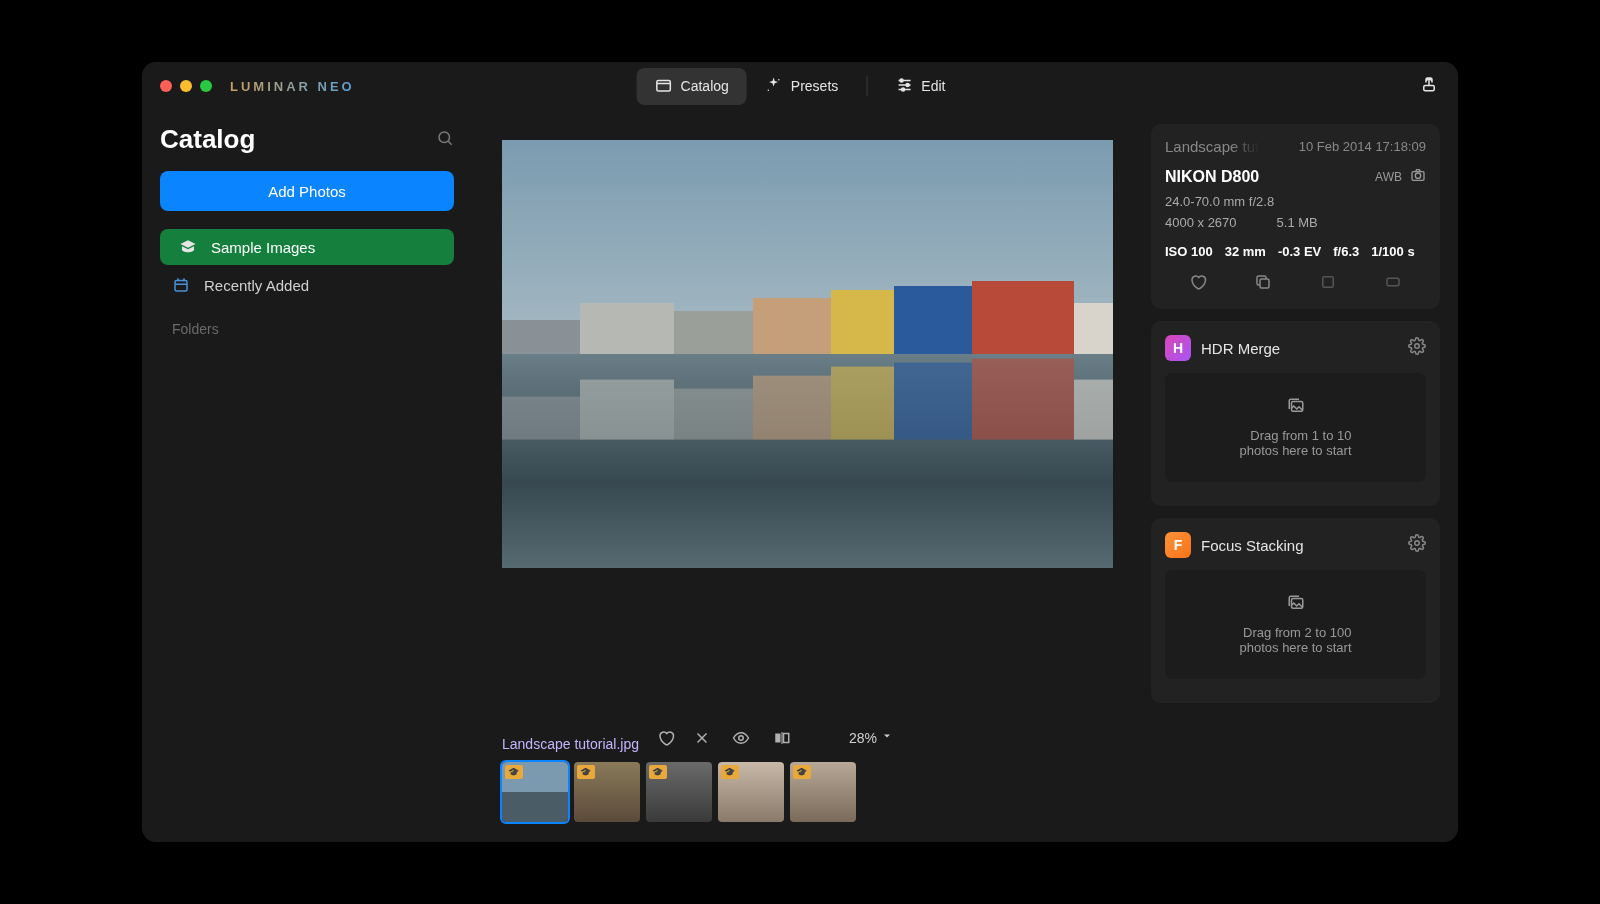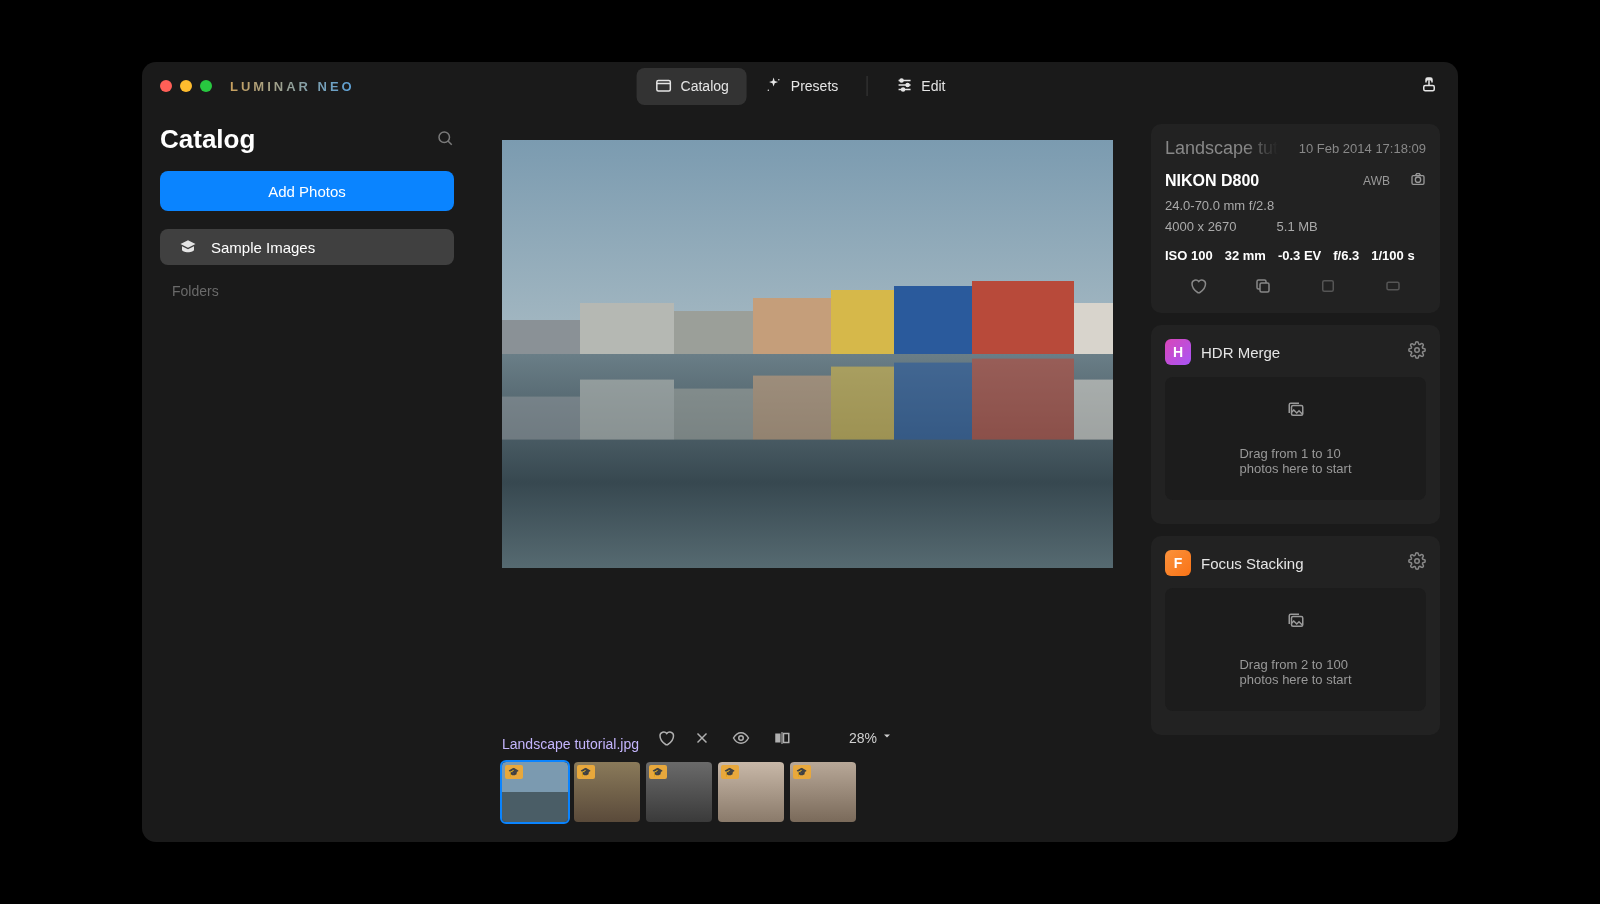--- a/index.html
+++ b/index.html
@@ -18,21 +18,21 @@
 .sep { width: 1px; height: 20px; background: #3a3a3a; margin: 0 10px; }
 .share { position: absolute; right: 20px; color: #e5e5e5; cursor: pointer; }
 .body { flex: 1; display: flex; min-height: 0; }
 .sidebar { width: 330px; padding: 14px 18px; display: flex; flex-direction: column; }
 .sb-head { display: flex; align-items: center; justify-content: space-between; margin-bottom: 16px; }
 .sb-title { color: #fff; font-size: 26px; font-weight: 700; }
 .sb-search { color: #7a7a7a; cursor: pointer; }
 .add-btn { background: #0a84ff; color: #fff; border: none; border-radius: 8px; height: 40px; font-size: 15px; font-weight: 500; cursor: pointer; margin-bottom: 18px; }
 .sb-list { display: flex; flex-direction: column; gap: 2px; }
 .sb-item { display: flex; align-items: center; gap: 14px; padding: 9px 12px; color: #d0d0d0; font-size: 15px; border-radius: 8px; cursor: pointer; }
-.sb-item.active { background: #404040; color: #fff; padding-left: 19px; }
+.sb-item.active { background: #15803d; color: #fff; padding-left: 19px; }
 .sb-item .ic { width: 18px; color: #4a90d9; display: flex; justify-content: center; }
 .sb-item.trash .ic { color: #7a7a7a; }
 .sb-section { color: #6a6a6a; font-size: 14px; padding: 18px 12px 6px; }
 .main { flex: 1; display: flex; flex-direction: column; padding: 20px 30px 10px; min-width: 0; }
 .preview-wrap { flex: 1; display: flex; align-items: flex-start; justify-content: center; padding-top: 10px; }
 .preview { width: 640px; height: 428px; background: linear-gradient(to bottom, #8aa5b5 0%, #9fb2bd 35%, #5a6d72 50%, #3e4d52 100%); position: relative; overflow: hidden; }
 .sky { position: absolute; inset: 0; height: 50%; background: linear-gradient(to bottom, #7b9bb0 0%, #a7bac3 100%); }
 .water { position: absolute; bottom: 0; left: 0; right: 0; height: 50%; background: linear-gradient(to bottom, #6a7e87 0%, #374850 60%, #566a71 100%); }
 .buildings { position: absolute; top: 32%; left: 0; right: 0; height: 20%; display: flex; align-items: flex-end; }
 .bld { height: 100%; }
@@ -40,35 +40,35 @@
 .strip-bar { display: flex; align-items: center; gap: 18px; padding: 10px 0; color: #d0d0d0; font-size: 14px; }
 .strip-bar .fname { color: #c4b5fd; font-weight: 400; margin-top: 12px; }
 .strip-bar .ic-btn { color: #b0b0b0; cursor: pointer; display: flex; }
 .film { display: flex; gap: 6px; padding-bottom: 10px; }
 .thumb { width: 66px; height: 60px; border-radius: 4px; position: relative; cursor: pointer; overflow: hidden; }
 .thumb.selected { outline: 2px solid #0a84ff; }
 .cap { position: absolute; top: 3px; left: 3px; width: 18px; height: 14px; background: #e8a83c; border-radius: 2px; display: flex; align-items: center; justify-content: center; font-size: 9px; }
 .right { width: 315px; padding: 14px 18px 14px 8px; display: flex; flex-direction: column; gap: 12px; overflow-y: auto; }
 .panel { background: #222; border-radius: 10px; padding: 14px; }
 .meta-top { display: flex; justify-content: space-between; align-items: center; color: #888; font-size: 13px; margin-bottom: 12px; }
-.meta-name { font-size: 18px; white-space: nowrap; overflow: hidden; mask-image: linear-gradient(90deg, #000 70%, transparent); max-width: 130px; }
+.meta-name { font-size: 15px; white-space: nowrap; overflow: hidden; mask-image: linear-gradient(90deg, #000 70%, transparent); max-width: 130px; }
 .cam-row { display: flex; justify-content: space-between; align-items: center; color: #fff; font-size: 16px; font-weight: 700; margin-bottom: 8px; }
-.cam-row .awb { color: #999; font-size: 12px; font-weight: 400; display: flex; align-items: center; gap: 20px; }
+.cam-row .awb { color: #999; font-size: 12px; font-weight: 400; display: flex; align-items: center; gap: 8px; }
 .meta-line { color: #aaa; font-size: 13px; margin-bottom: 6px; }
 .meta-line2 { display: flex; gap: 40px; color: #aaa; font-size: 13px; margin-bottom: 14px; }
 .exif { display: flex; gap: 12px; color: #fff; font-size: 13px; font-weight: 600; margin-bottom: 14px; flex-wrap: wrap; }
 .meta-actions { display: flex; justify-content: space-around; color: #888; }
 .meta-actions .ic-btn { cursor: pointer; }
 .tool-head { display: flex; align-items: center; gap: 10px; margin-bottom: 12px; }
 .tool-icon { width: 26px; height: 26px; border-radius: 6px; display: flex; align-items: center; justify-content: center; font-size: 14px; font-weight: 900; }
 .tool-icon.hdr { background: linear-gradient(135deg, #d946b8, #a855f7); color: #fff; }
 .tool-icon.fs { background: linear-gradient(135deg, #fb923c, #f97316); color: #fff; }
 .tool-title { color: #e5e5e5; font-size: 15px; font-weight: 500; flex: 1; }
 .gear { color: #888; cursor: pointer; }
-.drop { background: #1c1c1c; border-radius: 8px; padding: 24px 10px; text-align: left; color: #999; font-size: 13px; display: flex; flex-direction: column; align-items: center; gap: 24px; margin-bottom: 10px; }
+.drop { background: #1c1c1c; border-radius: 8px; padding: 24px 10px; text-align: right; color: #999; font-size: 13px; display: flex; flex-direction: column; align-items: center; gap: 10px; margin-bottom: 10px; }
 .merge-btn { width: 100%; background: #2c2c2c; color: #6a6a6a; border: none; border-radius: 6px; height: 34px; font-size: 14px; cursor: not-allowed; }
 svg { width: 18px; height: 18px; }
 .zoom { display: flex; align-items: flex-start; gap: 4px; cursor: pointer; }
 </style>
 </head>
 <body>
 
 <div class="window">
 
   <div class="titlebar">
@@ -131,20 +131,29 @@
       </div>
       <button class="add-btn">Add Photos</button>
       <div class="sb-list">
         <div class="sb-item active">
           <span class="ic" style="color:#e5e5e5">
               <svg viewBox="0 0 24 24" fill="currentColor">
                 <path d="M12 3L2 8l10 5 10-5-10-5zM4 11v5c0 1 3.5 3 8 3s8-2 8-3v-5l-8 4-8-4z"></path>
               </svg>
             </span>
           <span>Sample Images</span>
+        </div>
+        <div class="sb-item">
+          <span class="ic">
+              <svg viewBox="0 0 24 24" fill="none" stroke="currentColor" stroke-width="2">
+                <rect x="4" y="6" width="16" height="14" rx="2"></rect>
+                <path d="M8 3v4M16 3v4M4 11h16"></path>
+              </svg>
+            </span>
+          <span>Recently Added</span>
         </div>
       </div>
       <div class="sb-section">Folders</div>
     </div>
 
     <div class="main">
       <div class="preview-wrap">
         <div class="preview">
           <div class="sky"></div>
           <div class="buildings">

